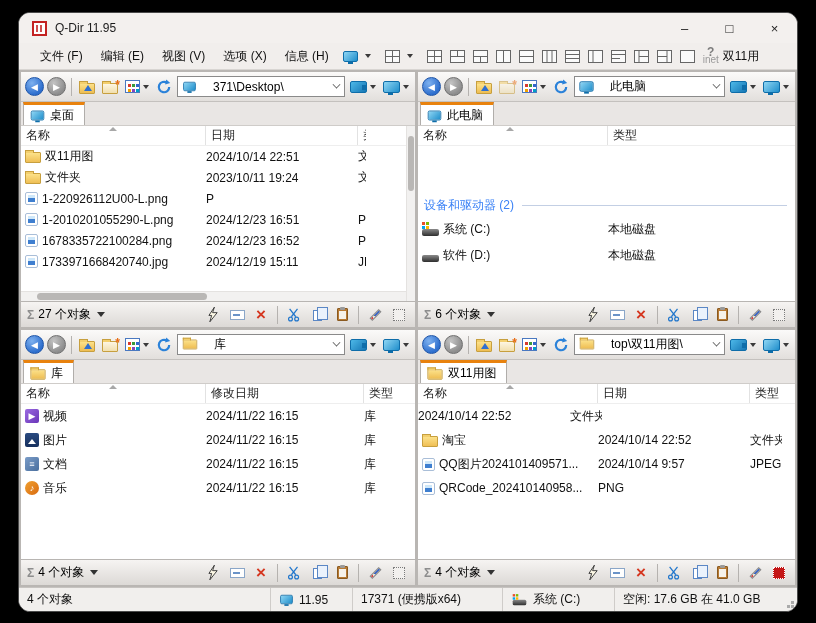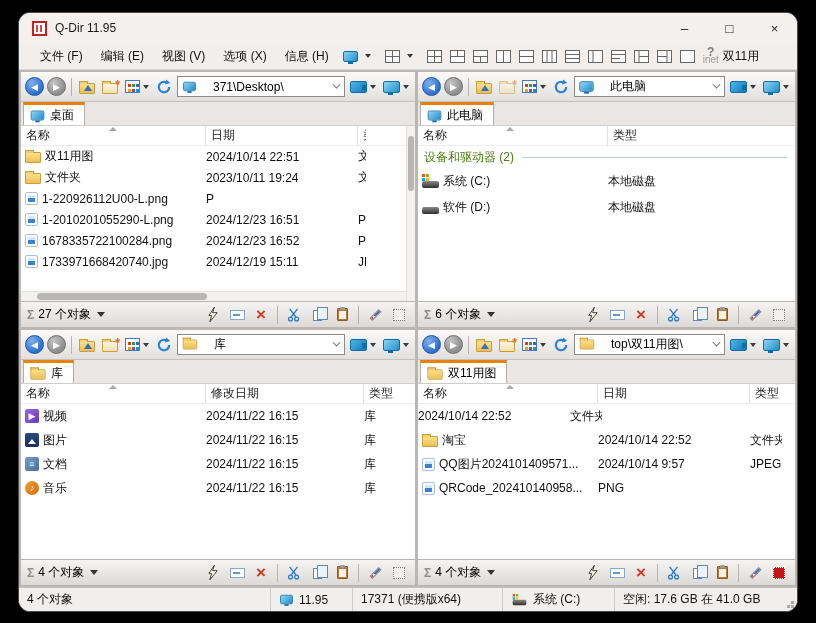--- a/index.html
+++ b/index.html
@@ -70,21 +70,21 @@
   
   .listwrap { flex:1; display:flex; min-height:0; background:#fff; position:relative; }
   .listmain { flex:1; min-width:0; display:flex; flex-direction:column; overflow:hidden; }
   .lheader { height:20px; flex:none; display:flex; align-items:center; font-size:12px; color:#1c1c1c; position:relative; border-bottom:1px solid #eee; }
   .hcol { padding-left:5px; border-right:1px solid #e2e2e2; height:100%; display:flex; align-items:center; overflow:hidden; white-space:nowrap; flex:none; }
   .sortmark { position:absolute; top:1px; left:88px; width:0; height:0;
               border-left:4px solid transparent; border-right:4px solid transparent; border-bottom:4px solid #a8a8a8; }
   .row { height:21px; display:flex; align-items:center; font-size:12px; color:#111; }
   .cell { white-space:nowrap; overflow:hidden; flex:none; }
   .cell.cname { display:flex; align-items:center; gap:4px; padding-left:4px; }
-  .grouphdr { height:22px; display:flex; align-items:center; font-size:12px; color:#4d7c0f; padding-left:6px; }
+  .grouphdr { height:22px; display:flex; align-items:center; font-size:12px; color:#3b82f6; padding-left:6px;margin-top:48px; }
   .gline { flex:1; height:1px; background:#c3cfe4; margin:0 8px; }
 
   
   .p0 .c1{width:185px;} .p0 .c2{width:152px;} .p0 .c3{width:8px; border-right:none;}
   .p1 .c1{width:190px;} .p1 .c2{flex:1; border-right:none;}
   .p2 .c1{width:185px;} .p2 .c2{width:158px;} .p2 .c3{flex:1; border-right:none;}
   .p3 .c1{width:180px;} .p3 .c2{width:152px;} .p3 .c3{width:32px; border-right:none;}
 
   
   .fico { flex:none; }

